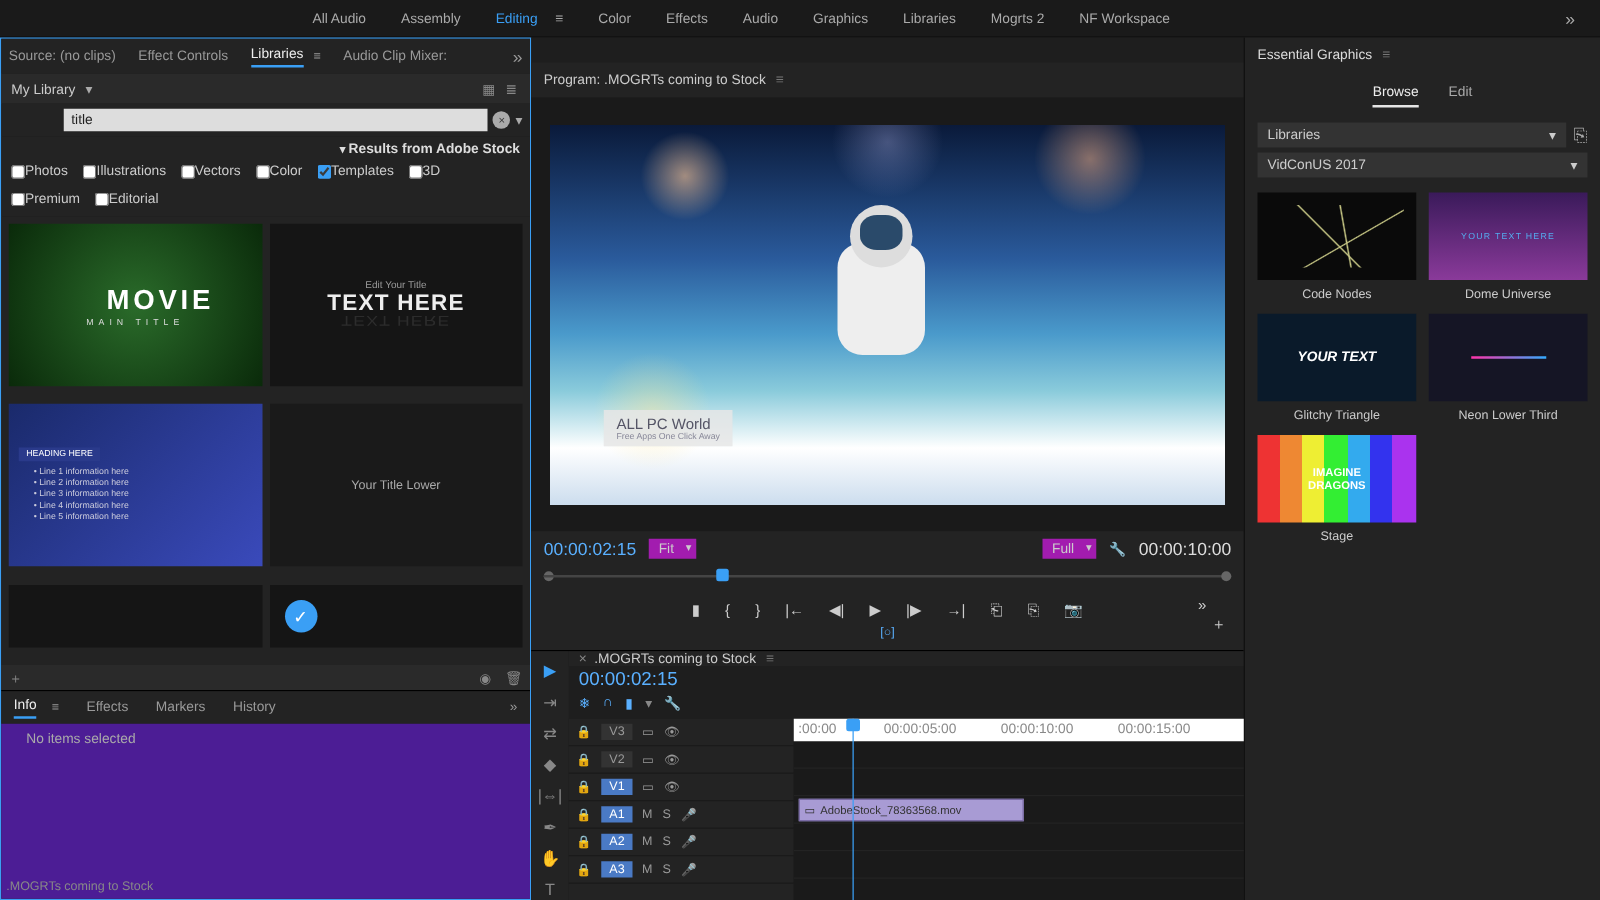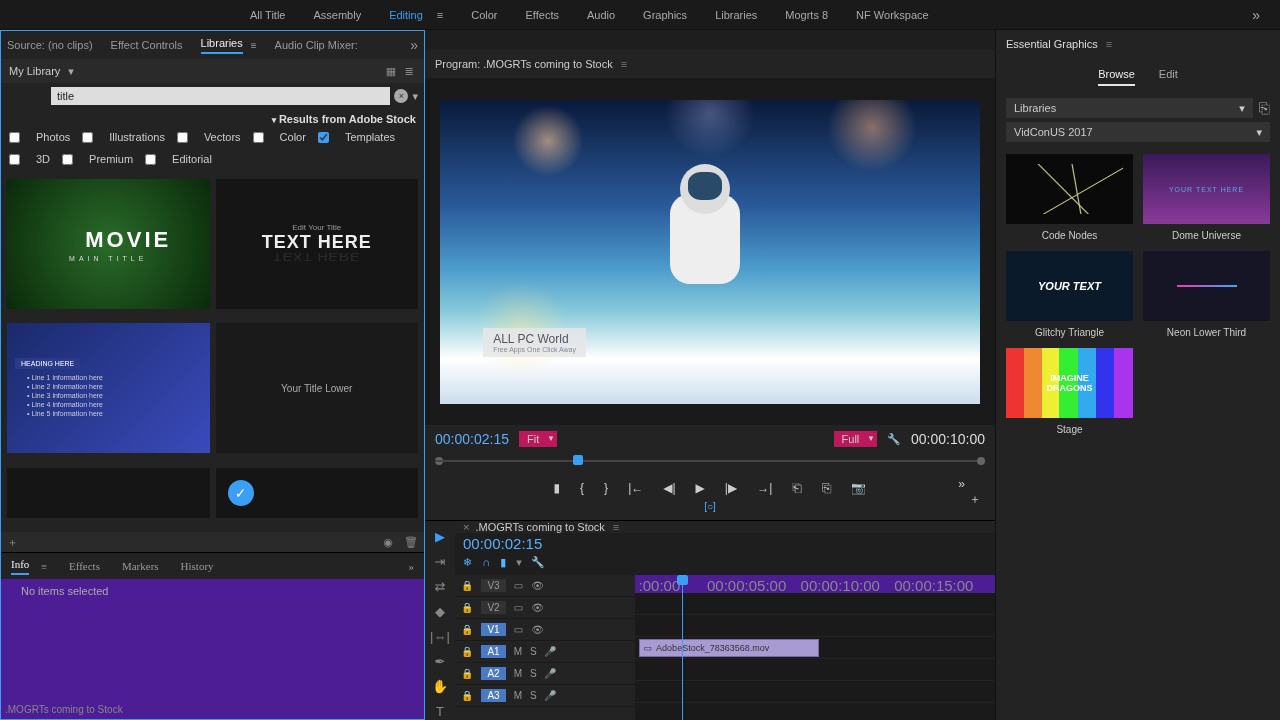--- a/index.html
+++ b/index.html
@@ -29,21 +29,21 @@
 
 .search-row { display: flex; align-items: center; padding: 4px 6px; gap: 4px; background: #232323; }
 .search-input { flex: 1; background: #ddd; color: #222; border: none; height: 18px; padding: 0 6px; font-size: 11px; margin-left: 44px; }
 .search-clear { width: 14px; height: 14px; background: #aaa; border-radius: 50%; display: flex; align-items: center; justify-content: center; color: #333; font-size: 9px; }
 .search-dd { color: #aaa; }
 
 .stock-section { background: #232323; padding: 4px 8px 8px; }
 .stock-title { font-weight: bold; color: #ddd; margin-bottom: 6px; text-align: right; }
 .stock-title::before { content: "▾ "; font-size: 9px; }
 .stock-filters { display: flex; flex-wrap: wrap; gap: 10px 12px; }
-.cb { display: flex; align-items: center; gap: 16px; color: #ccc; }
+.cb { display: flex; align-items: center; gap: 0; color: #ccc; }
 .cb input { width: 11px; height: 11px; accent-color: #3a9ff5; }
 
 .thumbs { display: grid; grid-template-columns: 1fr 1fr; gap: 6px; padding: 6px; background: #232323; flex: 1; overflow: hidden; }
 .thumb { background: #1a1a1a; height: 130px; display: flex; align-items: center; justify-content: center; color: #ccc; position: relative; overflow: hidden; }
 .thumb.movie { background: radial-gradient(circle at 50% 50%, #2a6b2a, #0a2a0a); flex-direction: column; }
 .thumb.movie .t1 { font-size: 22px; font-weight: 900; letter-spacing: 3px; color: #fff; margin-left: 40px; }
 .thumb.movie .t2 { font-size: 7px; letter-spacing: 4px; color: #ddd; margin-top: 2px; }
 .thumb.text-here { background: #151515; flex-direction: column; }
 .thumb.text-here .t1 { font-size: 8px; color: #999; }
 .thumb.text-here .t2 { font-size: 18px; font-weight: 900; color: #eee; letter-spacing: 1px; }
@@ -54,21 +54,21 @@
 .thumb.plain { background: #1a1a1a; font-size: 10px; color: #aaa; }
 .thumb.partial { height: 50px; background: #151515; }
 .check-badge { position: absolute; top: 12px; left: 12px; width: 26px; height: 26px; background: #3a9ff5; border-radius: 50%; display: flex; align-items: center; justify-content: center; color: #fff; font-size: 14px; }
 
 .lib-footer { height: 20px; background: #2a2a2a; display: flex; align-items: center; padding: 0 6px; justify-content: space-between; }
 .lib-footer span { color: #888; }
 
 
 .info-panel { border-top: 1px solid #000; }
 .info-tabs { height: 26px; display: flex; align-items: center; gap: 22px; padding: 0 10px; background: #232323; }
-.info-tabs span { color: #999; font-family: Liberation Serif, serif; }
+.info-tabs span { color: #999; }
 .info-tabs .active { color: #eee; border-bottom: 2px solid #3a9ff5; padding-bottom: 3px; }
 .info-body { padding: 6px 20px; background: #4c1d95; color: #aaa; height: 140px; position: relative; }
 .info-footer { position: absolute; bottom: 4px; left: 4px; color: #888; font-size: 10px; }
 
 
 .center-col { flex: 1; display: flex; flex-direction: column; background: #1e1e1e; }
 .prog-header { height: 28px; display: flex; align-items: center; padding: 0 10px; color: #ccc; background: #232323; margin-top: 20px; }
 .prog-menu { color: #777; margin-left: 8px; }
 
 .viewer { flex: 1; display: flex; align-items: center; justify-content: center; background: #1a1a1a; padding: 10px 0; }
@@ -78,21 +78,21 @@
 .astro-body { position: absolute; width: 70px; height: 90px; left: 25px; top: 40px; background: #eee; border-radius: 20px; }
 .astro-head { position: absolute; width: 50px; height: 50px; left: 35px; top: 10px; background: #ddd; border-radius: 50%; }
 .astro-visor { position: absolute; width: 34px; height: 28px; left: 43px; top: 18px; background: #2a4a6a; border-radius: 40%; }
 .flare { position: absolute; left: 4%; bottom: 8%; width: 120px; height: 100px; background: radial-gradient(circle, rgba(255,230,150,0.4), transparent 60%); }
 .watermark { position: absolute; left: 8%; top: 75%; background: rgba(230,230,230,0.85); padding: 4px 10px; color: #556; font-size: 12px; }
 .watermark .sub { font-size: 7px; color: #889; }
 
 .prog-controls { padding: 6px 10px; background: #232323; }
 .tc-row { display: flex; align-items: center; gap: 10px; margin-bottom: 8px; }
 .tc-cur { color: #5ab0ff; font-size: 14px; font-weight: 500; }
-.fit-dd, .full-dd { background: #be185d; color: #ccc; padding: 2px 18px 2px 8px; position: relative; font-size: 11px; }
+.fit-dd, .full-dd { background: #a21caf; color: #ccc; padding: 2px 18px 2px 8px; position: relative; font-size: 11px; }
 .fit-dd::after, .full-dd::after { content: "▾"; position: absolute; right: 4px; font-size: 9px; }
 .spacer { flex: 1; }
 .wrench { color: #aaa; }
 .tc-dur { color: #ddd; font-size: 14px; }
 .scrub { height: 12px; position: relative; margin: 4px 0 10px; }
 .scrub-line { height: 2px; background: #444; position: absolute; top: 5px; left: 0; right: 0; }
 .scrub-head { position: absolute; top: 0; left: 25%; width: 10px; height: 10px; background: #3a9ff5; border-radius: 2px; }
 .scrub-dot { width: 8px; height: 8px; background: #666; border-radius: 50%; position: absolute; top: 2px; }
 .trans-row { display: flex; justify-content: center; gap: 20px; align-items: center; padding: 4px 0; position: relative; }
 .trans-row span { color: #ccc; font-size: 12px; cursor: pointer; }
@@ -113,21 +113,21 @@
 .tl-tc { color: #5ab0ff; font-size: 15px; font-weight: 500; }
 .tl-opts { display: flex; gap: 10px; padding: 2px 8px 6px; }
 .tl-opts span { color: #888; font-size: 11px; }
 .tl-tracks { flex: 1; display: flex; }
 .tl-track-labels { width: 180px; background: #232323; }
 .track-row { height: 22px; display: flex; align-items: center; gap: 8px; padding: 0 6px; border-bottom: 1px solid #1a1a1a; }
 .track-row span { color: #999; font-size: 10px; }
 .track-tag { background: #333; padding: 1px 6px; color: #ccc; font-size: 9px; }
 .track-tag.hl { background: #4a7ac5; color: #fff; }
 .tl-ruler-area { flex: 1; position: relative; background: #1a1a1a; }
-.tl-ruler { height: 18px; background: #4c1d95; display: flex; position: relative; font-size: 15px; color: #888; }
+.tl-ruler { height: 18px; background: #ffffff; display: flex; position: relative; font-size: 11px; color: #888; }
 .tl-ruler span { position: absolute; top: 2px; }
 .tl-playhead { position: absolute; top: 0; bottom: 0; left: 13%; width: 1px; background: #3a9ff5; }
 .tl-playhead::before { content: ""; position: absolute; top: 0; left: -5px; width: 11px; height: 10px; background: #3a9ff5; border-radius: 2px; }
 .tl-content { position: relative; }
 .tl-row { height: 22px; border-bottom: 1px solid #232323; position: relative; }
 .clip { position: absolute; top: 2px; height: 18px; background: #a89bd4; border: 1px solid #7a6ba5; font-size: 9px; color: #333; padding: 2px 4px; display: flex; align-items: center; gap: 4px; }
 
 
 .right-col { width: 285px; background: #232323; border-left: 1px solid #111; display: flex; flex-direction: column; }
 .eg-header { height: 28px; display: flex; align-items: center; padding: 0 10px; color: #ddd; }
@@ -150,30 +150,30 @@
 .eg-thumb.glitch { background: #0a1a2a; color: #fff; font-size: 11px; font-weight: 900; font-style: italic; }
 .eg-thumb.neon { background: #151525; }
 .eg-thumb.neon::before { content: ""; width: 60px; height: 2px; background: linear-gradient(90deg, #f3a, #3af); }
 .eg-thumb.stage { background: linear-gradient(90deg, #e33 0 14%, #e83 0 28%, #ee3 0 42%, #3e3 0 57%, #3ae 0 71%, #33e 0 85%, #a3e 0); flex-direction: column; }
 .eg-thumb.stage::before { content: "IMAGINE\A DRAGONS"; white-space: pre; color: #fff; font-weight: 900; font-size: 9px; text-align: center; }
 </style>
 </head>
 <body>
 
 <div class="workspace-bar">
-  <span>All Title</span>
+  <span>All Audio</span>
   <span>Assembly</span>
   <span class="active">Editing</span>
   <span class="ws-menu">≡</span>
   <span>Color</span>
   <span>Effects</span>
   <span>Audio</span>
   <span>Graphics</span>
   <span>Libraries</span>
-  <span>Mogrts 8</span>
+  <span>Mogrts 2</span>
   <span>NF Workspace</span>
   <span class="ws-more">»</span>
 </div>
 
 <div class="layout">
 
   <div class="left-col">
     <div style="flex:1; display:flex; flex-direction:column; min-height:0;">
       <div class="panel-tabs">
         <span>Source: (no clips)</span>

